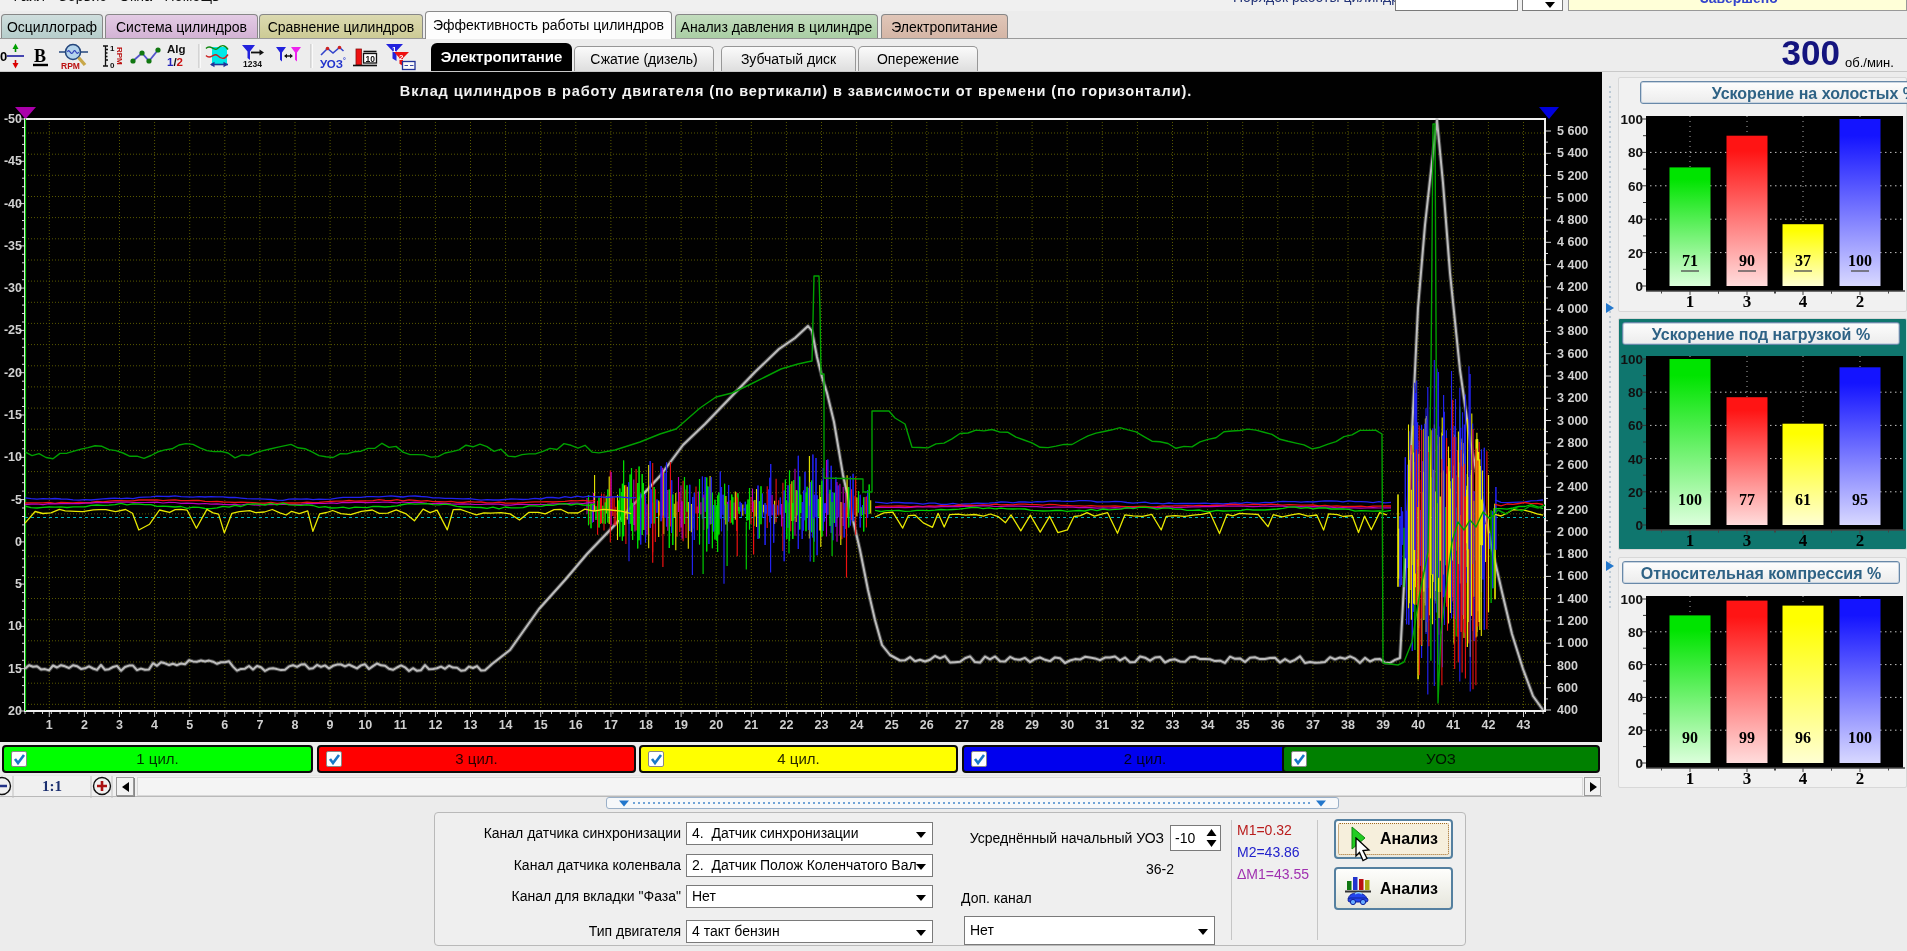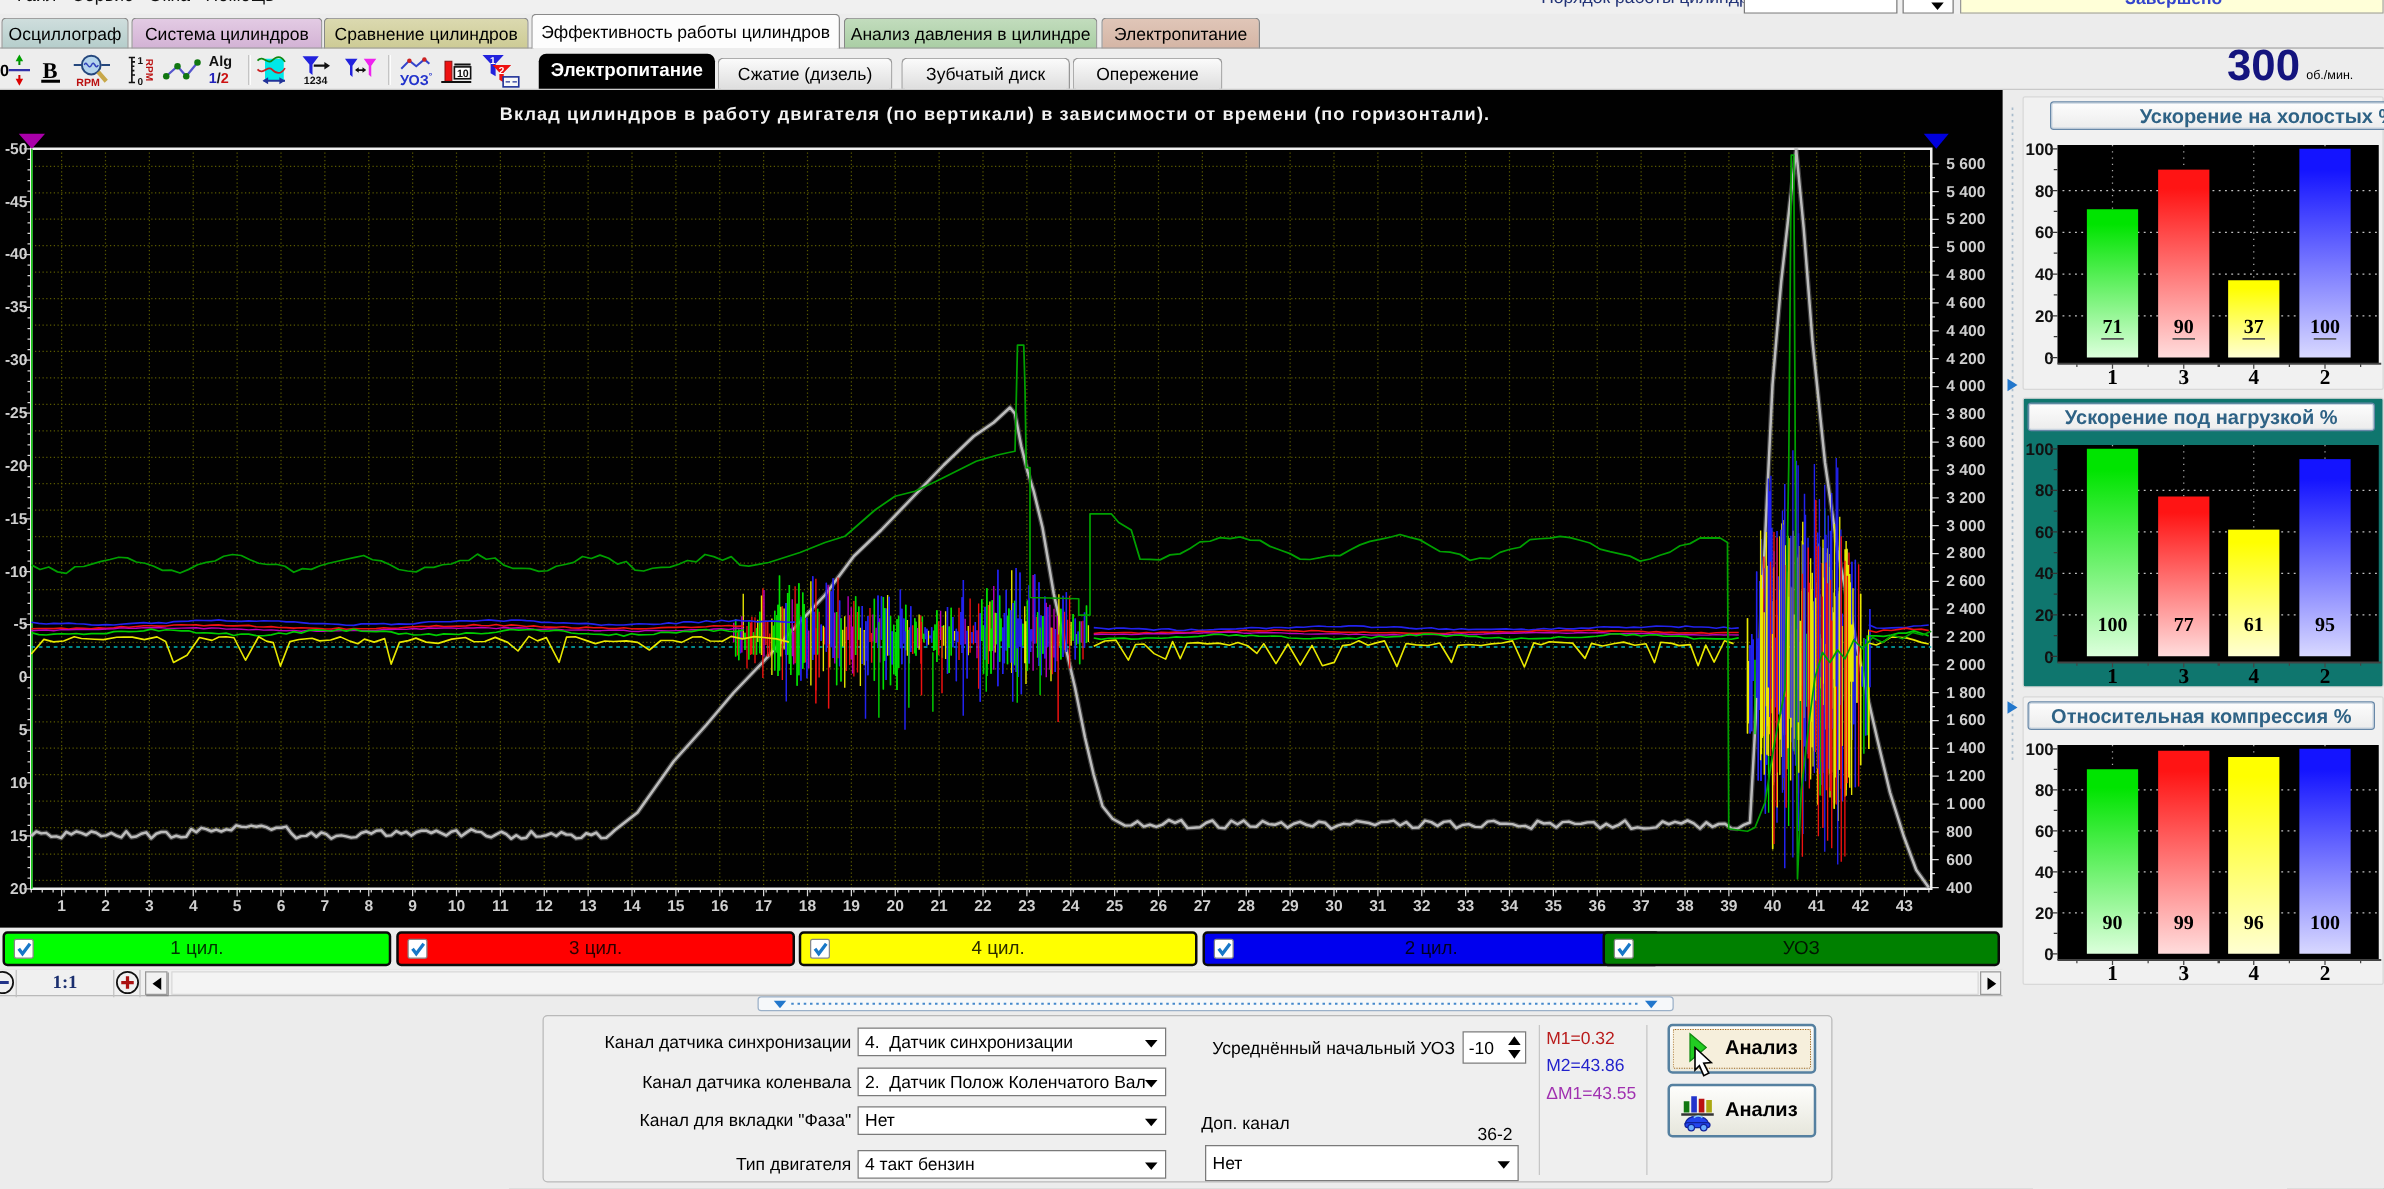--- a/index.html
+++ b/index.html
@@ -85,21 +85,21 @@
 <path d="M394 12h15l-6 6v8l-3.5-2.2v-5.8z" fill="#ee1111"></path>
 <text x="399" y="19.5" font-size="8" font-weight="bold" fill="#fff" font-family="Liberation Sans, sans-serif">2</text>
 <rect x="402.5" y="21.5" width="12.5" height="8" fill="#f8f8f8" stroke="#223399" stroke-width="1.3"></rect>
 <path d="M404.5 25.5h3.5 M410 25.5h3.5" stroke="#223399" stroke-width="0.9"></path>
 </svg>
 <div class="abs" style="left:431px;top:43px;width:141px;height:28px;background:#000;border-radius:6px 6px 0 0;color:#fff;font-weight:bold;font-size:15px;text-align:center;line-height:28px;z-index:2">Электропитание</div>
 <div class="stab" style="left:574px;width:140px">Сжатие (дизель)</div>
 <div class="stab" style="left:721px;width:135px">Зубчатый диск</div>
 <div class="stab" style="left:858px;width:120px">Опережение</div>
 <div class="abs" style="left:1770px;top:38px;width:70px;height:32px;font-size:35px;font-weight:bold;color:#14147e;text-align:right;line-height:30px">300</div>
-<div class="abs" style="left:1845px;top:55px;font-size:10px;color:#000">об./мин.</div>
+<div class="abs" style="left:1845px;top:55px;font-size:13px;color:#000">об./мин.</div>
 <div class="abs" style="left:0;top:72px;width:1602px;height:670px;background:#010101">
     <svg width="1602" height="670" viewBox="0 0 1602 670" style="position:absolute;left:0;top:0">
 <rect x="0" y="0" width="1602" height="670" fill="#010101"></rect>
 <text x="796" y="24" fill="#f2f2f2" font-size="14.5" font-weight="bold" letter-spacing="0.9" font-family="Liberation Sans, sans-serif" text-anchor="middle">Вклад цилиндров в работу двигателя (по вертикали) в зависимости от времени (по горизонтали).</text>
 <path d="M49.3 47V639 M84.4 47V639 M119.5 47V639 M154.6 47V639 M189.7 47V639 M224.8 47V639 M259.9 47V639 M295.0 47V639 M330.1 47V639 M365.2 47V639 M400.3 47V639 M435.4 47V639 M470.5 47V639 M505.6 47V639 M540.7 47V639 M575.8 47V639 M610.9 47V639 M646.0 47V639 M681.1 47V639 M716.2 47V639 M751.3 47V639 M786.4 47V639 M821.5 47V639 M856.6 47V639 M891.7 47V639 M926.8 47V639 M961.9 47V639 M997.0 47V639 M1032.1 47V639 M1067.2 47V639 M1102.3 47V639 M1137.4 47V639 M1172.5 47V639 M1207.6 47V639 M1242.7 47V639 M1277.8 47V639 M1312.9 47V639 M1348.0 47V639 M1383.1 47V639 M1418.2 47V639 M1453.3 47V639 M1488.4 47V639 M1523.5 47V639" stroke="#5e5e00" stroke-width="1" stroke-dasharray="1 2" fill="none" opacity="0.95"></path>
 <path d="M25 61.0H1545 M25 82.2H1545 M25 103.3H1545 M25 124.5H1545 M25 145.6H1545 M25 166.8H1545 M25 188.0H1545 M25 209.1H1545 M25 230.3H1545 M25 251.4H1545 M25 272.6H1545 M25 293.8H1545 M25 314.9H1545 M25 336.1H1545 M25 357.2H1545 M25 378.4H1545 M25 399.6H1545 M25 420.7H1545 M25 441.9H1545 M25 463.0H1545 M25 484.2H1545 M25 505.4H1545 M25 526.5H1545 M25 547.7H1545 M25 568.8H1545 M25 590.0H1545 M25 611.2H1545 M25 632.3H1545" stroke="#5e5e00" stroke-width="1" stroke-dasharray="1 2" fill="none" opacity="0.95"></path>
 <path d="M19 47.0H25 M22 55.5H25 M22 63.9H25 M22 72.4H25 M22 80.8H25 M19 89.3H25 M22 97.7H25 M22 106.2H25 M22 114.7H25 M22 123.1H25 M19 131.6H25 M22 140.0H25 M22 148.5H25 M22 156.9H25 M22 165.4H25 M19 173.9H25 M22 182.3H25 M22 190.8H25 M22 199.2H25 M22 207.7H25 M19 216.1H25 M22 224.6H25 M22 233.1H25 M22 241.5H25 M22 250.0H25 M19 258.4H25 M22 266.9H25 M22 275.3H25 M22 283.8H25 M22 292.3H25 M19 300.7H25 M22 309.2H25 M22 317.6H25 M22 326.1H25 M22 334.5H25 M19 343.0H25 M22 351.5H25 M22 359.9H25 M22 368.4H25 M22 376.8H25 M19 385.3H25 M22 393.7H25 M22 402.2H25 M22 410.7H25 M22 419.1H25 M19 427.6H25 M22 436.0H25 M22 444.5H25 M22 452.9H25 M22 461.4H25 M19 469.9H25 M22 478.3H25 M22 486.8H25 M22 495.2H25 M22 503.7H25 M19 512.1H25 M22 520.6H25 M22 529.1H25 M22 537.5H25 M22 546.0H25 M19 554.4H25 M22 562.9H25 M22 571.3H25 M22 579.8H25 M22 588.3H25 M19 596.7H25 M22 605.2H25 M22 613.6H25 M22 622.1H25 M22 630.5H25 M19 639.0H25" stroke="#d8d8d8" stroke-width="1" fill="none"></path>
 <text x="22" y="51.0" fill="#d0d0d0" font-size="12.5" font-weight="bold" font-family="Liberation Sans, sans-serif" text-anchor="end">-50</text>
 <text x="22" y="93.3" fill="#d0d0d0" font-size="12.5" font-weight="bold" font-family="Liberation Sans, sans-serif" text-anchor="end">-45</text>
 <text x="22" y="135.6" fill="#d0d0d0" font-size="12.5" font-weight="bold" font-family="Liberation Sans, sans-serif" text-anchor="end">-40</text>
@@ -315,21 +315,21 @@
 <div class="combo" style="left:686px;top:854px;width:247px;height:23px">2.&nbsp;&nbsp;Датчик Полож Коленчатого Вал<div class="carr"></div></div>
 <div class="lbl" style="left:400px;top:888px;width:281px;text-align:right">Канал для вкладки "Фаза"</div>
 <div class="combo" style="left:686px;top:885px;width:247px;height:23px">Нет<div class="carr"></div></div>
 <div class="lbl" style="left:400px;top:923px;width:281px;text-align:right">Тип двигателя</div>
 <div class="combo" style="left:686px;top:920px;width:247px;height:23px">4 такт бензин<div class="carr"></div></div>
 <div class="lbl" style="left:900px;top:830px;width:264px;text-align:right">Усреднённый начальный УОЗ</div>
 <div class="abs" style="left:1170px;top:825px;width:51px;height:26px;background:#fff;border:1px solid #7a7a7a;font-size:14px;line-height:24px;padding-left:4px">-10<svg width="13" height="20" viewBox="0 0 13 20" style="position:absolute;right:2px;top:2px">
       <path d="M1.5 8L6.5 1l5 7z" fill="#000"></path>
       <path d="M1.5 12l5 7 5-7z" fill="#000"></path>
     </svg></div>
-<div class="lbl" style="left:1110px;top:899px;width:100px;text-align:right">36-2</div>
+<div class="lbl" style="left:1110px;top:861px;width:100px;text-align:center">36-2</div>
 <div class="lbl" style="left:961px;top:890px">Доп. канал</div>
 <div class="combo" style="left:964px;top:916px;width:251px;height:29px;line-height:27px">Нет<div class="carr"></div></div>
 <div class="abs" style="left:1231px;top:820px;width:1px;height:120px;background:#c6c6c6"></div>
 <div class="abs" style="left:1317px;top:820px;width:1px;height:120px;background:#c6c6c6"></div>
 <div class="lbl" style="left:1237px;top:822px;color:#b91c1c">M1=0.32</div>
 <div class="lbl" style="left:1237px;top:844px;color:#2222cc">M2=43.86</div>
 <div class="lbl" style="left:1237px;top:866px;color:#a030b0">ΔM1=43.55</div>
 <div class="abs" style="left:1334px;top:819px;width:119px;height:40px;background:linear-gradient(#fefefc,#e9e9df);border:2px solid #5580a0;border-radius:4px">
     <div class="abs" style="left:2px;top:2px;right:2px;bottom:2px;border:1.5px dotted #a06820;border-radius:2px;background:#f6efdc"></div>
     <svg width="30" height="30" viewBox="0 0 30 30" style="position:absolute;left:10px;top:4px">

